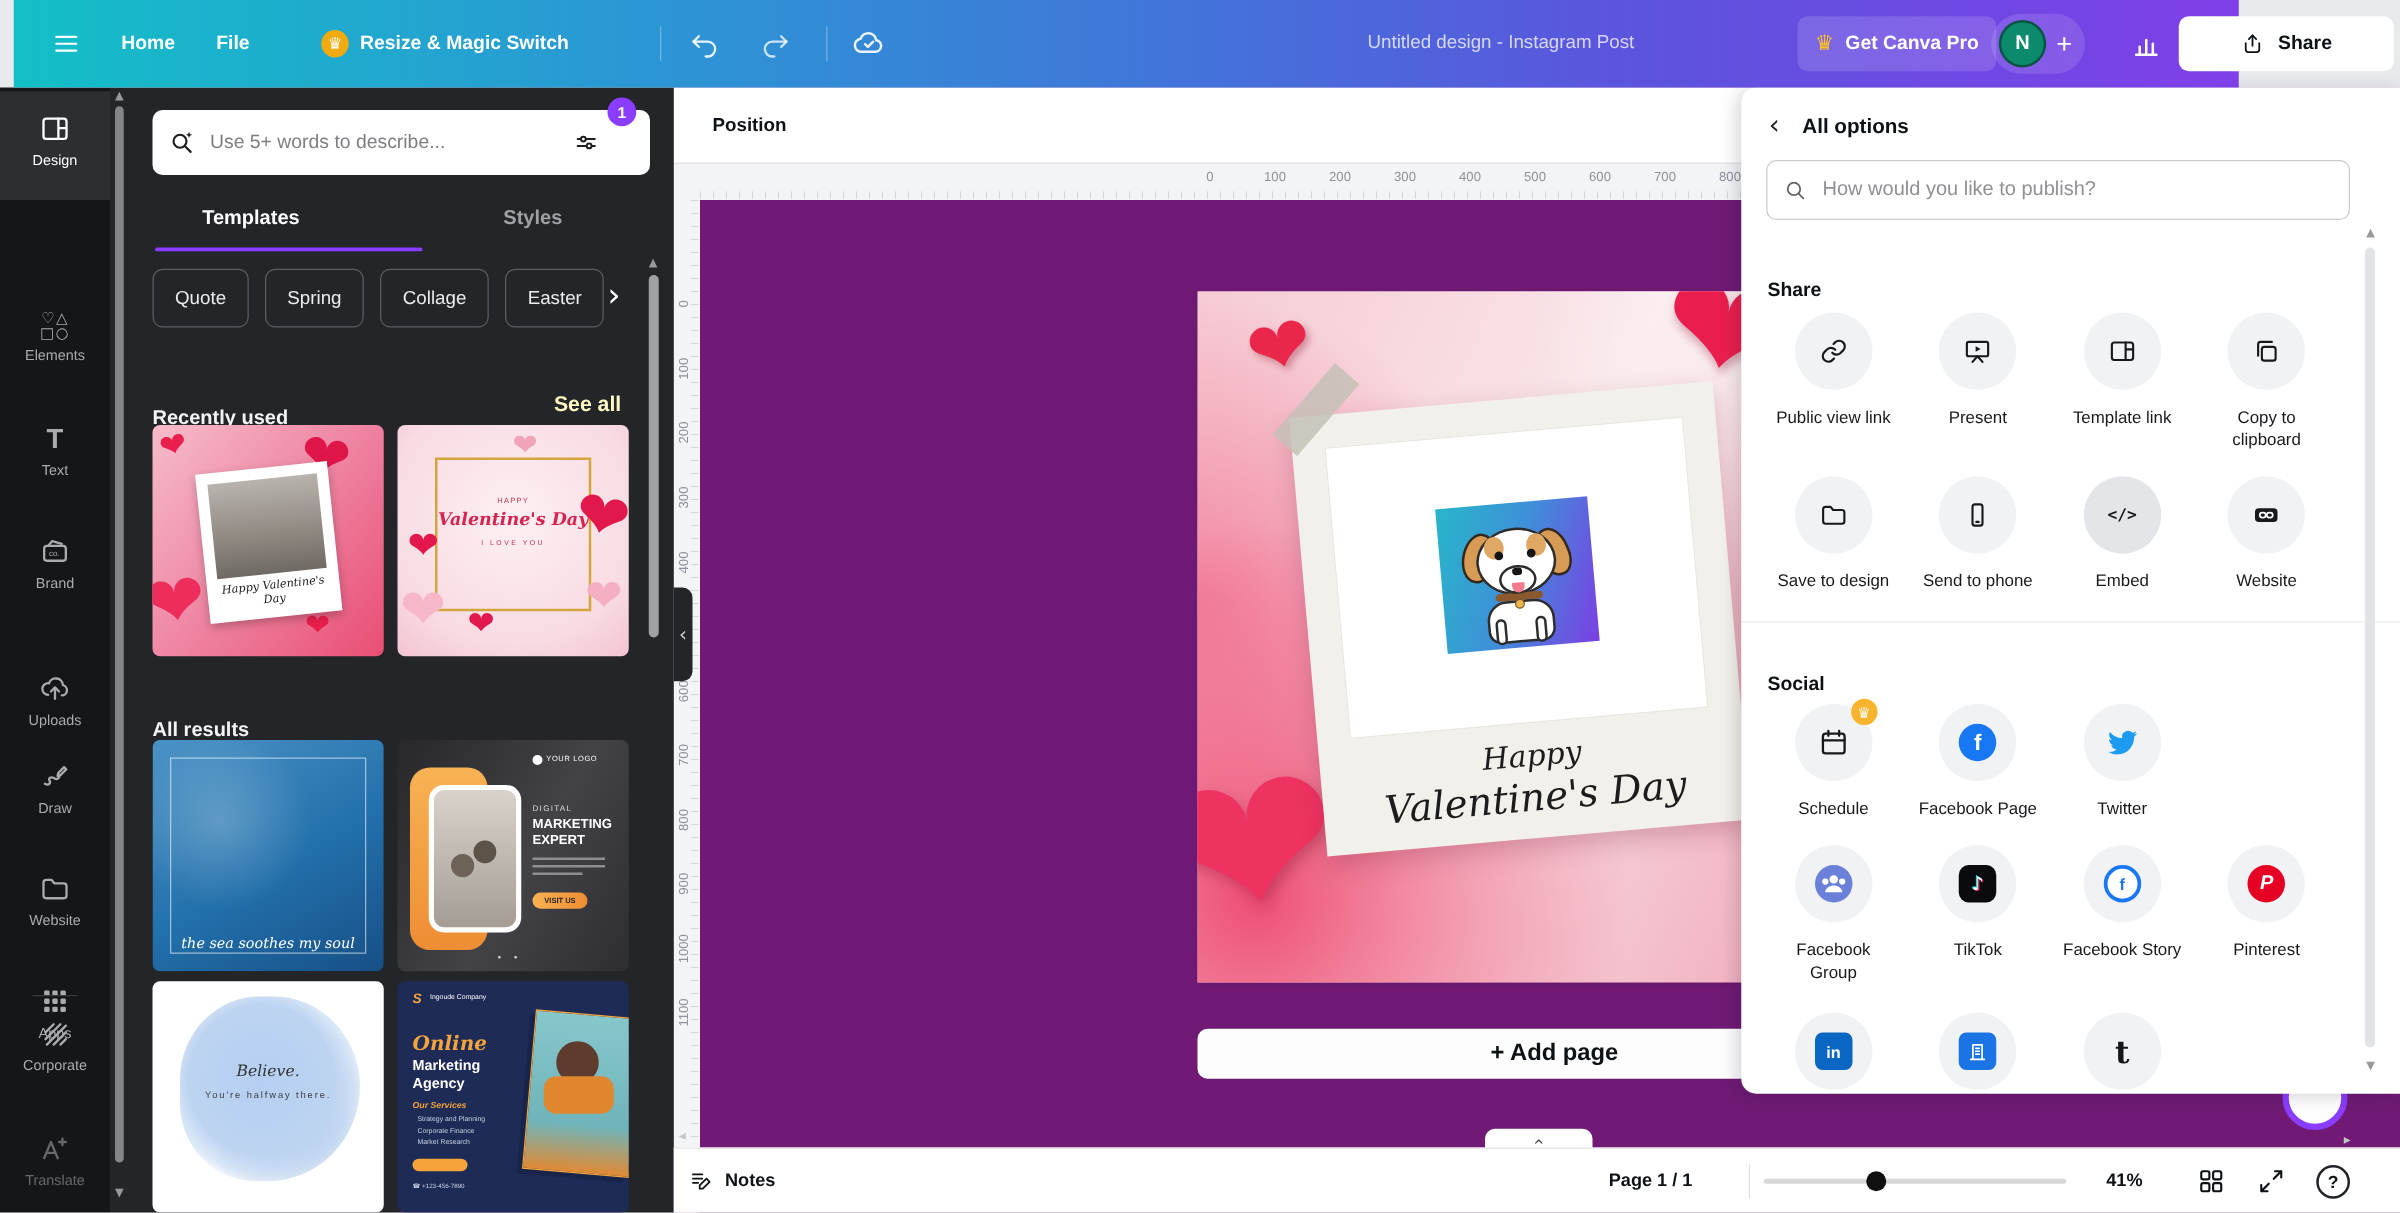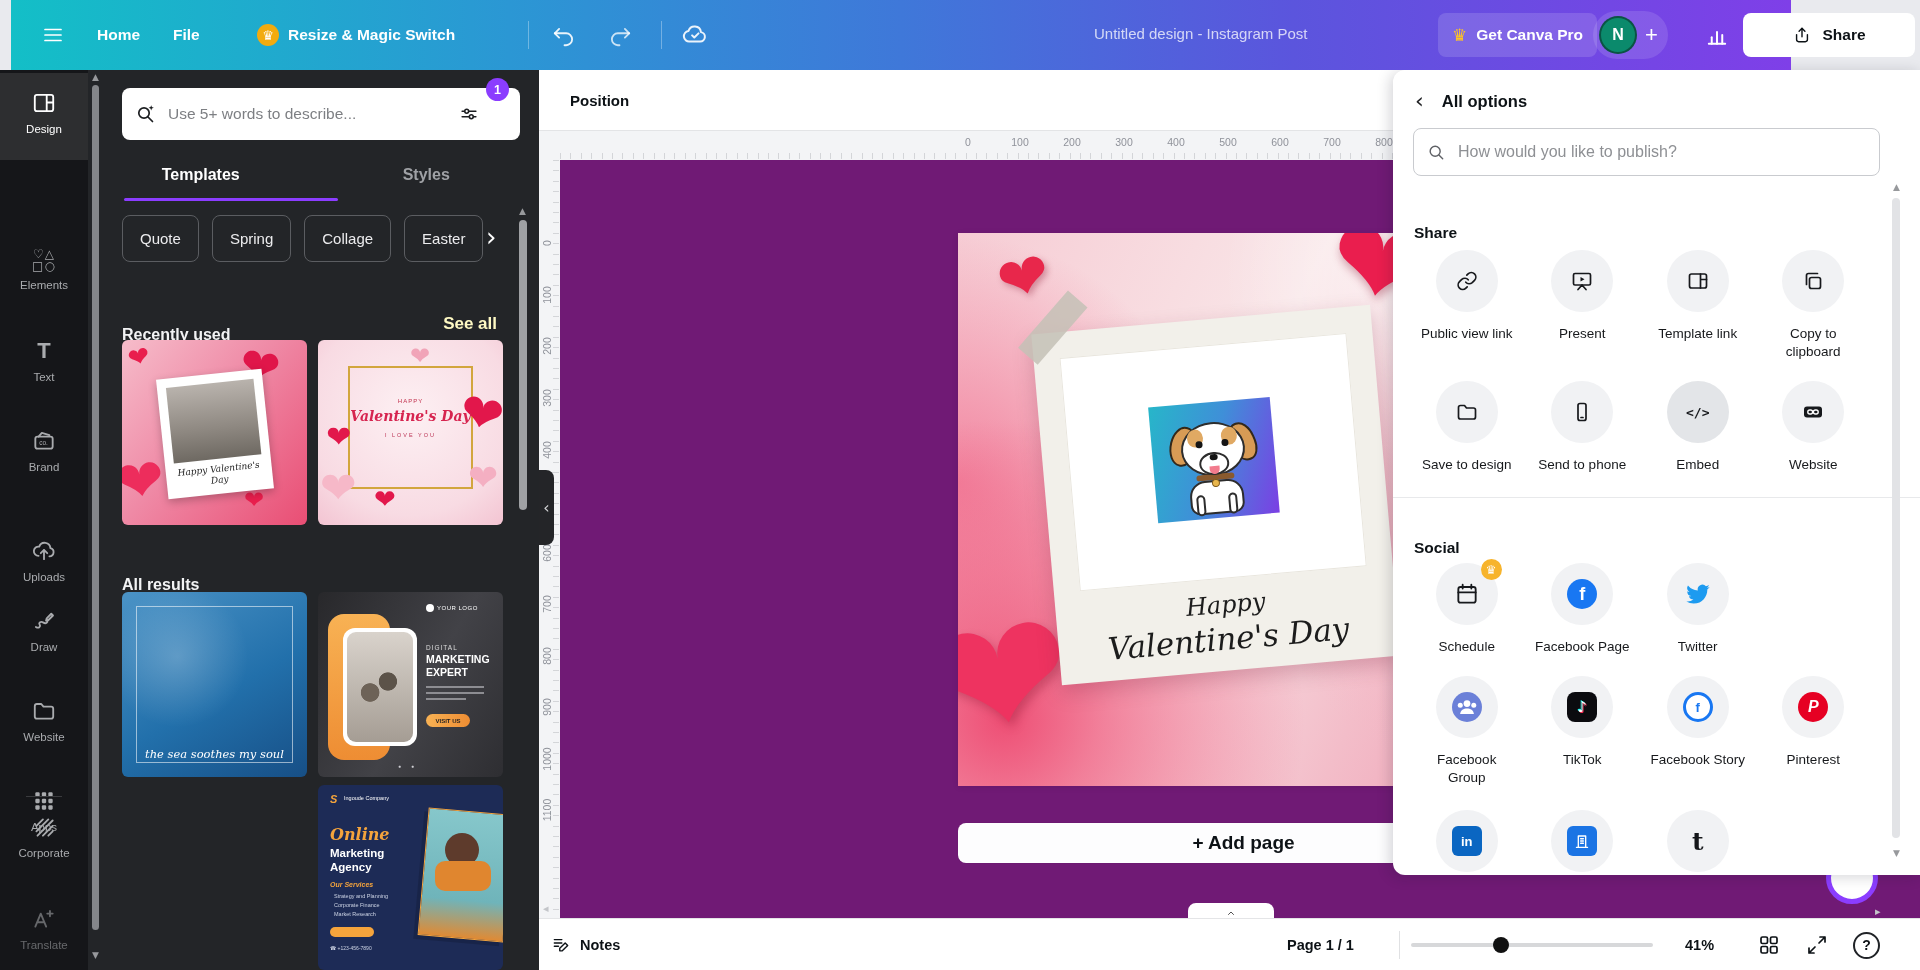--- a/index.html
+++ b/index.html
@@ -418,20 +418,25 @@
     <div class="bar" style="top:94px"></div>
     <div class="bar" style="top:100px"></div>
     <div class="bar" style="top:106px;width:40px"></div>
     <div class="cta">VISIT US</div>
     <div class="contact">
         <span>●</span>
         <span>●</span>
       </div>
   </div>
 
+  <div class="thumb t-blv" style="left:34px;top:715px">
+    <div class="blob"></div>
+    <div class="cap1">Believe.</div>
+    <div class="cap2">You're halfway there.</div>
+  </div>
   <div class="thumb t-oma" style="left:230px;top:715px">
     <div class="photo"></div>
     <div class="person"></div>
     <div class="shirt"></div>
     <div class="s">S</div>
     <div class="co" style="left:26px">Ingoude Company</div>
     <div class="script">Online</div>
     <div class="m1">Marketing</div>
     <div class="m2">Agency</div>
     <div class="svc">Our Services</div>

